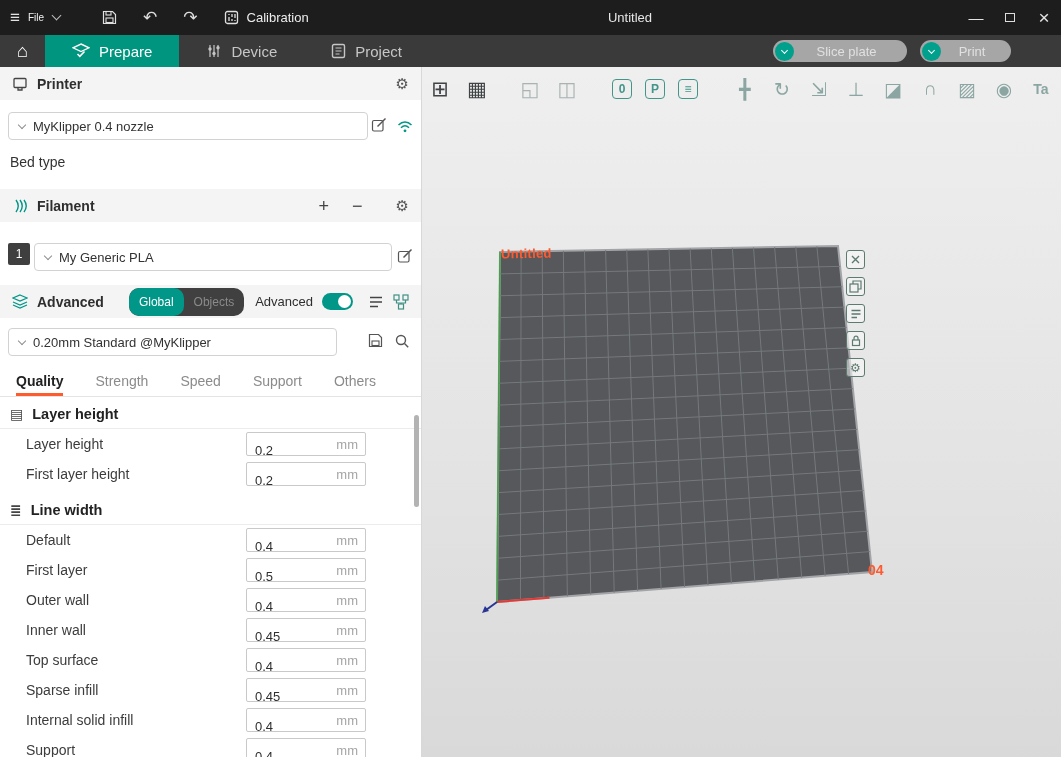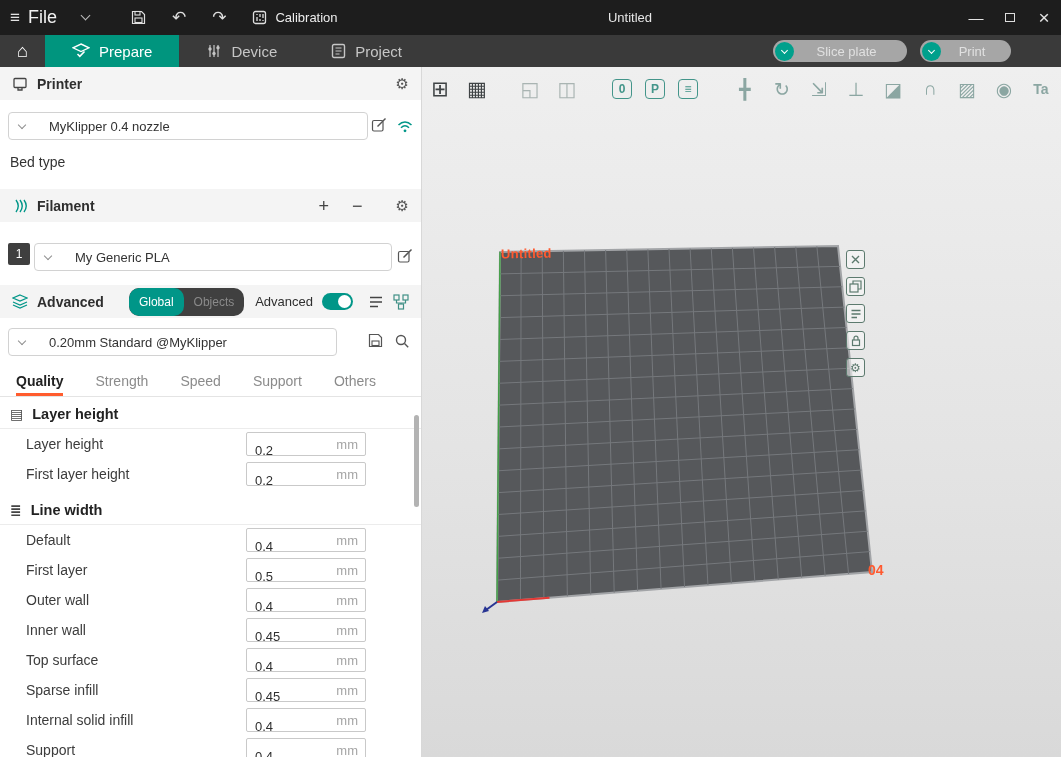--- a/index.html
+++ b/index.html
@@ -6,21 +6,21 @@
   html,body{width:1061px;height:757px;overflow:hidden;background:#fff;
     font-family:"Liberation Sans","DejaVu Sans",sans-serif;}
   #app{position:absolute;inset:0;width:1061px;height:757px}
 
   
   .titlebar{position:absolute;left:0;top:0;width:100%;height:35px;background:#1d1d1d;
     display:flex;align-items:center;color:#e8e8e8}
   .tb-left{display:flex;align-items:center;padding-left:10px}
   .glyph-btn{display:flex;align-items:center;justify-content:center;color:#e3e3e3}
   .hamb{font-size:17px;margin-right:8px}
-  .file-item{display:flex;align-items:center;gap:25px;font-size:18px;color:#f2f2f2}
+  .file-item{display:flex;align-items:center;gap:9px;font-size:10px;color:#f2f2f2}
   .tb-icons{display:flex;align-items:center;gap:26px;margin-left:42px}
   .undoredo{font-size:17px;color:#dedede}
   .calib{display:flex;align-items:center;gap:8px;font-size:13px;color:#ededed}
   .tb-title{position:absolute;left:560px;width:140px;text-align:center;font-size:13px;color:#e6e6e6}
   .win-controls{position:absolute;right:0;top:0;height:35px;display:flex}
   .winbtn{width:34px;height:35px;display:flex;align-items:center;justify-content:center;color:#e3e3e3;font-size:15px}
   .restore-box{display:inline-block;width:10px;height:9px;border:1px solid #ddd}
   .chev{display:inline-block;width:7px;height:7px;border-left:1.5px solid currentColor;
     border-bottom:1.5px solid currentColor;transform:rotate(-45deg);margin-top:-4px}
 
@@ -40,21 +40,21 @@
   .pill-label{flex:1;text-align:center;font-size:13px;color:#e0e0e0;padding:0 12px 0 6px;white-space:nowrap}
 
   
   .sidebar{position:absolute;left:0;top:67px;width:422px;height:690px;background:#fff;
     border-right:1px solid #d8d8d8;overflow:hidden}
   .band{position:absolute;left:0;right:0;height:33px;background:#f4f4f4;display:flex;
     align-items:center;gap:9px;padding:0 12px}
   .band .btitle{font-size:14px;font-weight:bold;color:#2e2e2e}
   .gear{font-size:15px;color:#555;line-height:1}
   .pm{font-size:18px;color:#444;line-height:1}
-  .combo{position:absolute;display:flex;align-items:center;gap:24px;background:#fff;
+  .combo{position:absolute;display:flex;align-items:center;gap:8px;background:#fff;
     border:1px solid #d2d2d2;border-radius:4px;height:28px;padding:0 10px;font-size:13px;color:#333;white-space:nowrap}
   .combo .chev{width:6px;height:6px;color:#8f8f8f;border-width:1.2px;margin-top:-3px}
   .combo.disabled{background:#ececec;border-color:#ececec;color:#9c9c9c}
   .fieldlabel{position:absolute;font-size:14px;color:#333}
   .slot{position:absolute;width:22px;height:22px;background:#3f3f3f;color:#fff;font-size:12px;
     display:flex;align-items:center;justify-content:center;border-radius:2px}
   .sideicon{position:absolute;display:flex;align-items:center;justify-content:center}
   .scope{display:flex;height:28px;border-radius:10px;background:#404040;overflow:hidden;
     font-size:12px;margin-left:16px}
   .scope .seg{padding:0 10px;display:flex;align-items:center;color:#8a8a8a}

